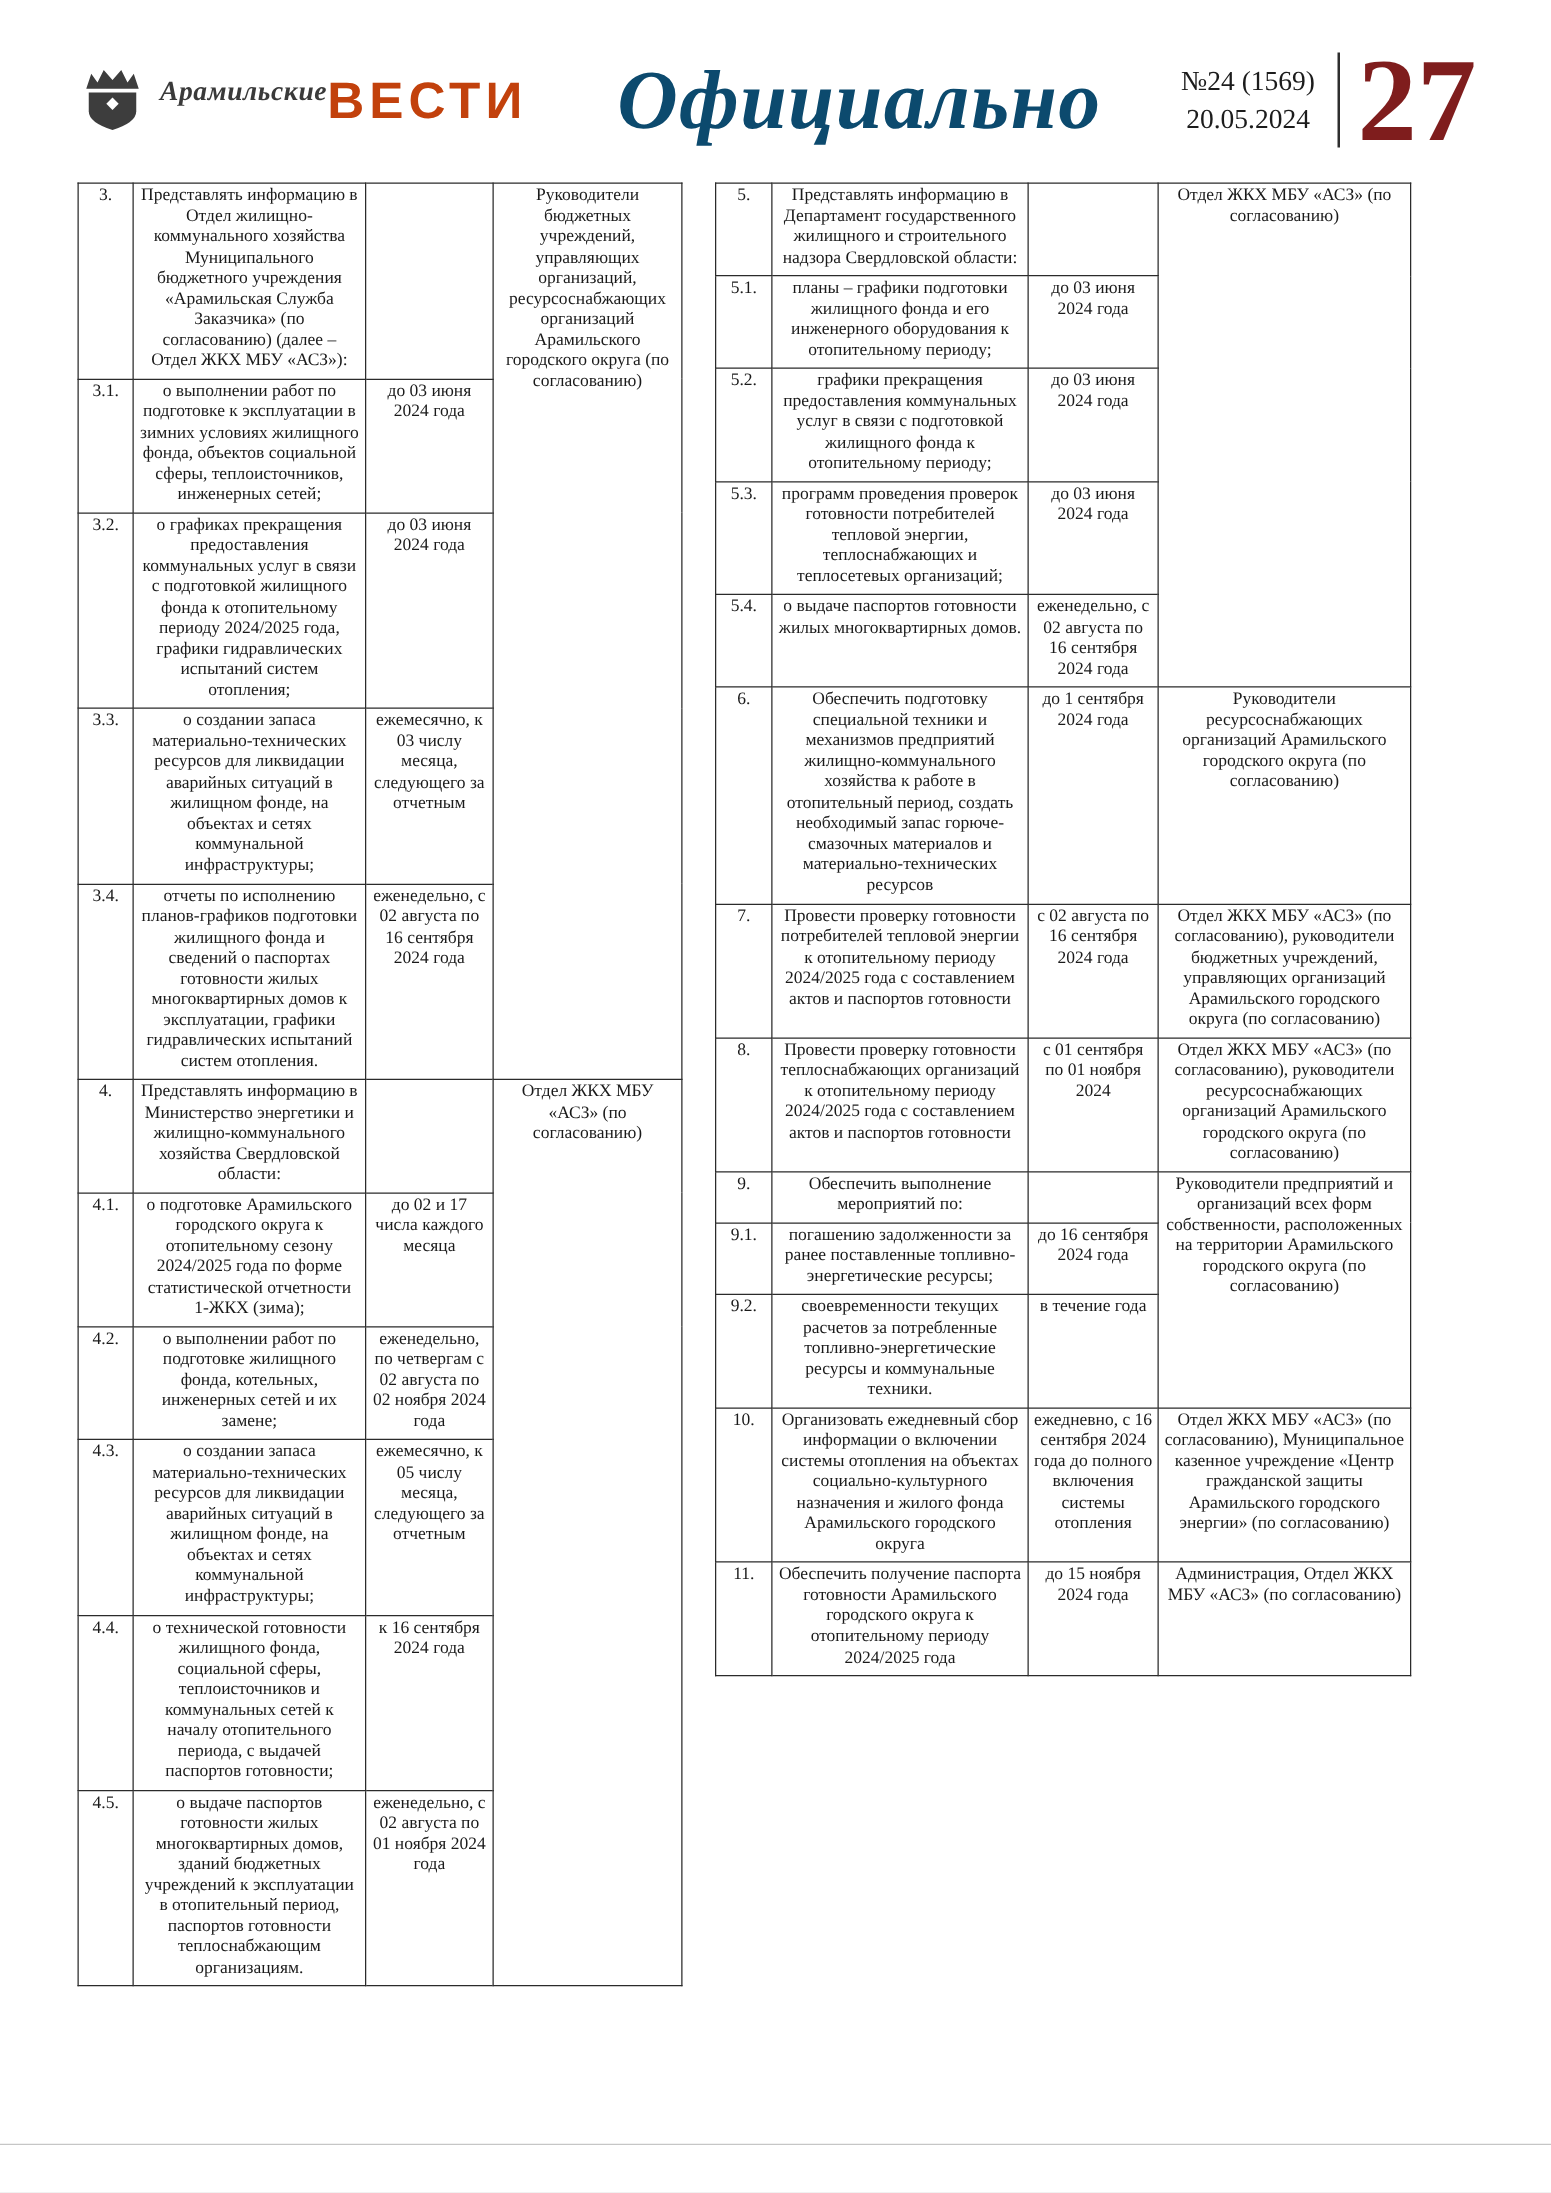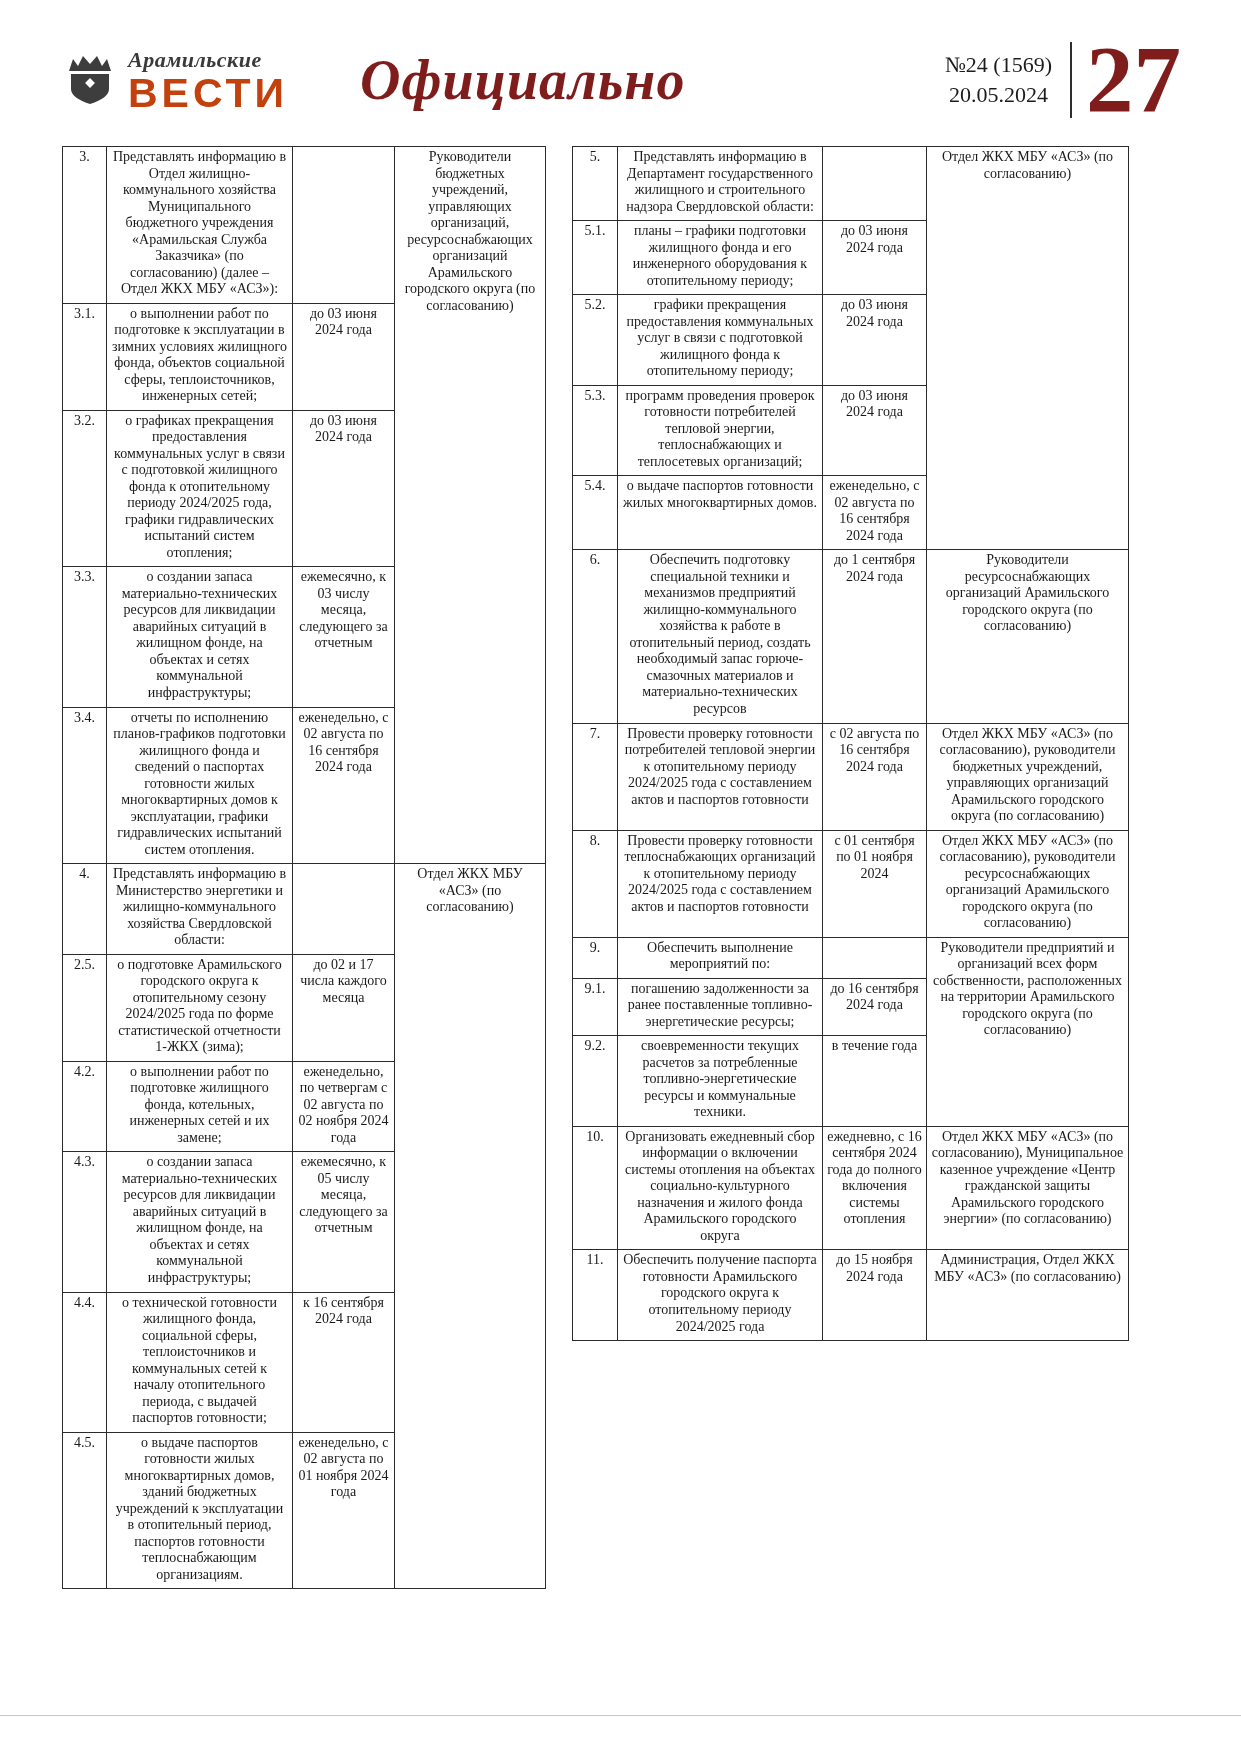--- a/index.html
+++ b/index.html
@@ -6,30 +6,30 @@
   html,body { background:#e8e8e8; }
   body { font-family:"Liberation Serif","DejaVu Serif",serif; color:#1a1a1a; }
   .page {
     position:relative; width:1241px; height:1754px; margin:0 auto;
     background:#ffffff; overflow:hidden;
   }
 
   
   .masthead { display:flex; align-items:center; padding:38px 60px 0 62px; height:122px; }
   .brand { display:flex; align-items:center; gap:10px; }
-  .brand-text { display:flex; flex-direction:column; }
+  .brand-text { display:flex; flex-direction:row; }
   .brand-top {
     font-size:22px; font-weight:bold; font-style:italic; color:#3a3a3a; letter-spacing:0.5px;
   }
   .brand-bottom {
     font-family:"Liberation Sans","DejaVu Sans",sans-serif;
     font-size:41px; font-weight:bold; color:#c2410c; letter-spacing:4px; line-height:0.95; margin-top:1px;
   }
   .section-title {
-    font-size:56px; font-style:italic; font-weight:bold; color:#7f1d1d;
+    font-size:67px; font-style:italic; font-weight:bold; color:#0c4a6e;
     margin-left:72px; letter-spacing:1px; white-space:nowrap;
   }
   .issue-block { margin-left:auto; text-align:center; font-size:22px; line-height:1.35; color:#1c1c1c; white-space:nowrap; }
   .vdiv { width:2px; height:76px; background:#2e2e2e; margin:0 14px 0 18px; flex:0 0 auto; }
   .page-num { font-size:95px; font-weight:bold; line-height:0.85; color:#7f1d1d; }
 
   
   .content { display:flex; align-items:flex-start; gap:26px; padding:0 0 0 62px; margin-top:24px; }
   table { border-collapse:collapse; table-layout:fixed; font-size:14px; line-height:1.18; }
   .t-left  { width:483px; }
@@ -107,21 +107,21 @@
             <td class="col-task">отчеты по исполнению планов-графиков подготовки жилищного фонда и сведений о паспортах готовности жилых многоквартирных домов к эксплуатации, графики гидравлических испытаний систем отопления.</td>
             <td class="col-deadline">еженедельно, с 02 августа по 16 сентября 2024 года</td>
           </tr>
           <tr>
             <td class="col-num">4.</td>
             <td class="col-task">Представлять информацию в Министерство энергетики и жилищно-коммунального хозяйства Свердловской области:</td>
             <td class="col-deadline"></td>
             <td class="col-responsible" rowspan="6">Отдел ЖКХ МБУ «АСЗ» (по согласованию)</td>
           </tr>
           <tr>
-            <td class="col-num">2.5.</td>
+            <td class="col-num">4.1.</td>
             <td class="col-task">о подготовке Арамильского городского округа к отопительному сезону 2024/2025 года по форме статистической отчетности 1-ЖКХ (зима);</td>
             <td class="col-deadline">до 02 и 17 числа каждого месяца</td>
           </tr>
           <tr>
             <td class="col-num">4.2.</td>
             <td class="col-task">о выполнении работ по подготовке жилищного фонда, котельных, инженерных сетей и их замене;</td>
             <td class="col-deadline">еженедельно, по четвергам с 02 августа по 02 ноября 2024 года</td>
           </tr>
           <tr>
             <td class="col-num">4.3.</td>

